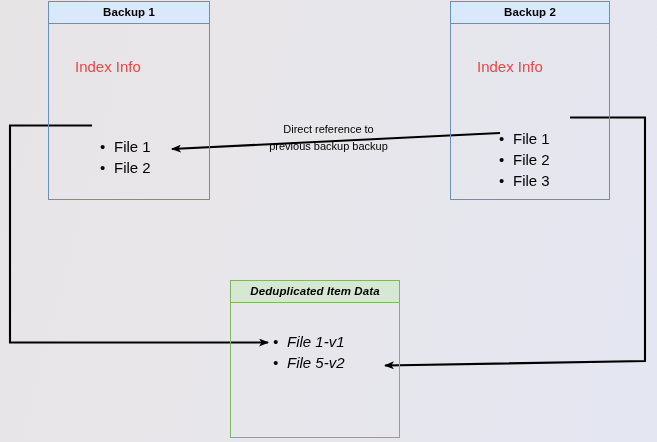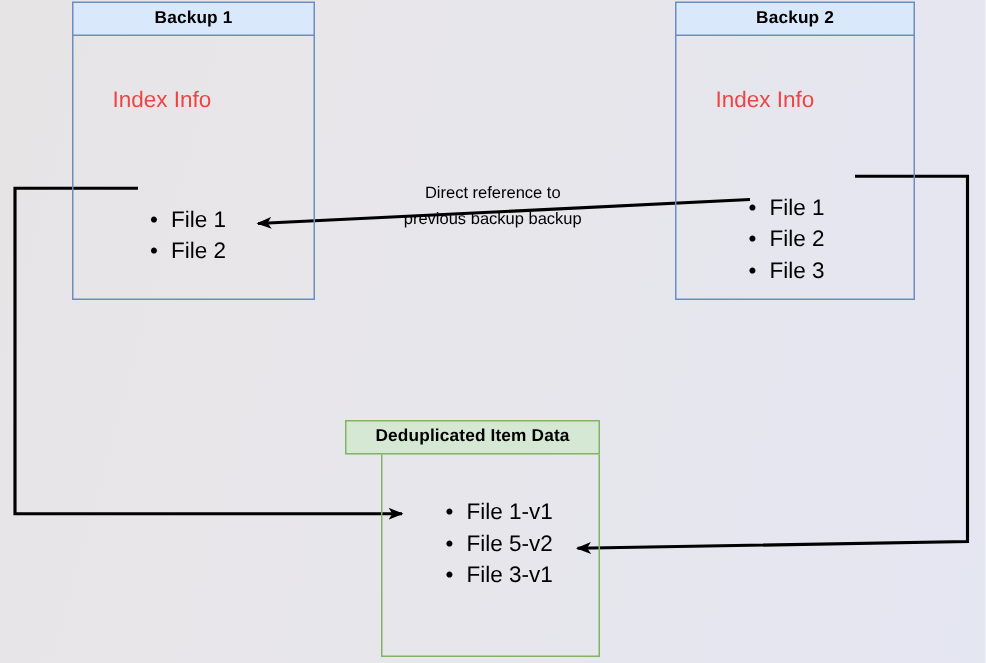--- a/index.html
+++ b/index.html
@@ -140,29 +140,28 @@
     <div class="box-body body-blue" style="height:176px;">
       <div class="index-label" style="left:26px; top:34px;">Index Info</div>
       <ul class="file-list" style="left:48px; top:104px;">
         <li>File 1</li>
         <li>File 2</li>
         <li>File 3</li>
       </ul>
     </div>
   </div>
 
-  <div class="box" style="left:230px; top:280px; width:170px; height:158px;">
+  <div class="box" style="left:230px; top:280px; width:170px; height:158px;font-style:italic;">
     <div class="box-header header-green">
       <span>Deduplicated Item Data</span>
     </div>
-    <div class="box-body body-green" style="height:135px;margin-left:24px;">
+    <div class="box-body body-green" style="height:135px;">
       <ul class="file-list" style="left:42px; top:28px;">
         <li>File 1-v1</li>
         <li>File 5-v2</li>
-        <li>File 3-v1</li>
       </ul>
     </div>
   </div>
 
   <div class="center-note" style="left:246px; top:121px; width:165px;">
     <div>Direct reference to</div>
     <div>previous backup backup</div>
   </div>
 
 </div>

